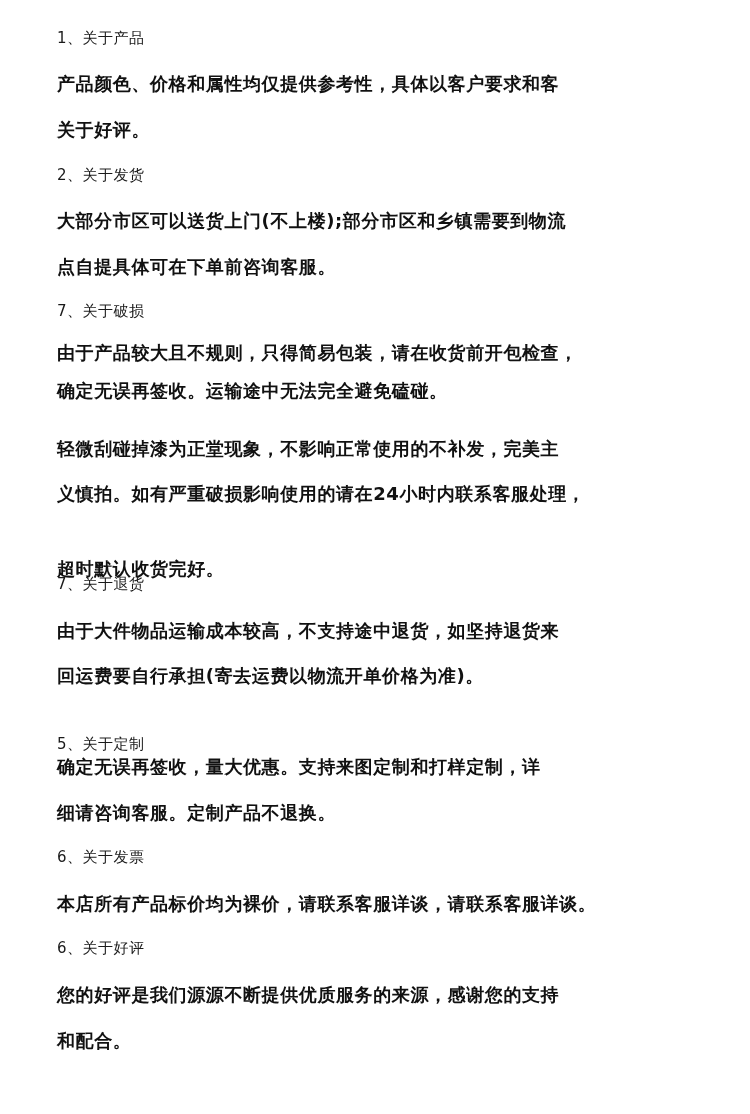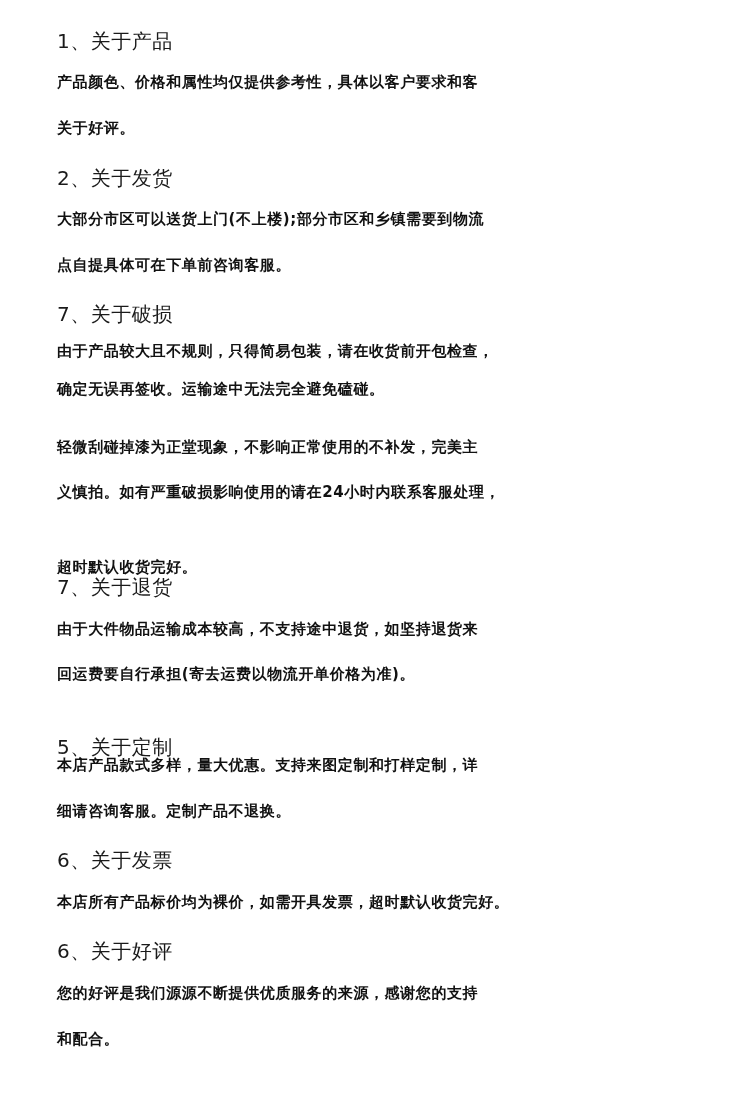--- a/index.html
+++ b/index.html
@@ -1,20 +1,20 @@
 <!DOCTYPE html>
 <html><head>
 <meta charset="utf-8">
 <style>
   html, body { margin: 0; padding: 0; background: #ffffff; }
   body { width: 750px; height: 1114px; overflow: hidden; position: relative;
          font-family: "DejaVu Sans", "Liberation Sans", sans-serif; color: #111111; }
   .line { position: absolute; left: 57px; white-space: nowrap; line-height: 1; }
-  .heading { font-size: 20px; font-weight: normal; letter-spacing: 0.5px; color: #1a1a1a; }
-  .body { font-size: 15px; font-weight: bold; letter-spacing: 0.6px; color: #111111; }
+  .heading { font-size: 15px; font-weight: normal; letter-spacing: 0.5px; color: #1a1a1a; }
+  .body { font-size: 18px; font-weight: bold; letter-spacing: 0.6px; color: #111111; }
 </style>
 </head>
 <body>
 
 <div>
 
   <div class="line heading" style="top:31px">1、关于产品</div>
   <div class="line body" style="top:75px">产品颜色、价格和属性均仅提供参考性，具体以客户要求和客</div>
   <div class="line body" style="top:121px">关于好评。</div>
 
@@ -27,22 +27,22 @@
   <div class="line body" style="top:382px">确定无误再签收。运输途中无法完全避免磕碰。</div>
   <div class="line body" style="top:440px">轻微刮碰掉漆为正堂现象，不影响正常使用的不补发，完美主</div>
   <div class="line body" style="top:485px">义慎拍。如有严重破损影响使用的请在24小时内联系客服处理，</div>
   <div class="line body" style="top:560px">超时默认收货完好。</div>
 
   <div class="line heading" style="top:577px">7、关于退货</div>
   <div class="line body" style="top:622px">由于大件物品运输成本较高，不支持途中退货，如坚持退货来</div>
   <div class="line body" style="top:667px">回运费要自行承担(寄去运费以物流开单价格为准)。</div>
 
   <div class="line heading" style="top:737px">5、关于定制</div>
-  <div class="line body" style="top:758px">本店产品款式多样，量大优惠。支持来图定制和打样定制，详</div>
+  <div class="line body" style="top:758px">确定无误再签收，量大优惠。支持来图定制和打样定制，详</div>
   <div class="line body" style="top:804px">细请咨询客服。定制产品不退换。</div>
 
   <div class="line heading" style="top:850px">6、关于发票</div>
-  <div class="line body" style="top:895px">本店所有产品标价均为裸价，如需开具发票，超时默认收货完好。</div>
+  <div class="line body" style="top:895px">本店所有产品标价均为裸价，请联系客服详谈，请联系客服详谈。</div>
 
   <div class="line heading" style="top:941px">6、关于好评</div>
   <div class="line body" style="top:986px">您的好评是我们源源不断提供优质服务的来源，感谢您的支持</div>
   <div class="line body" style="top:1032px">和配合。</div>
 </div>
 
 </body></html>

